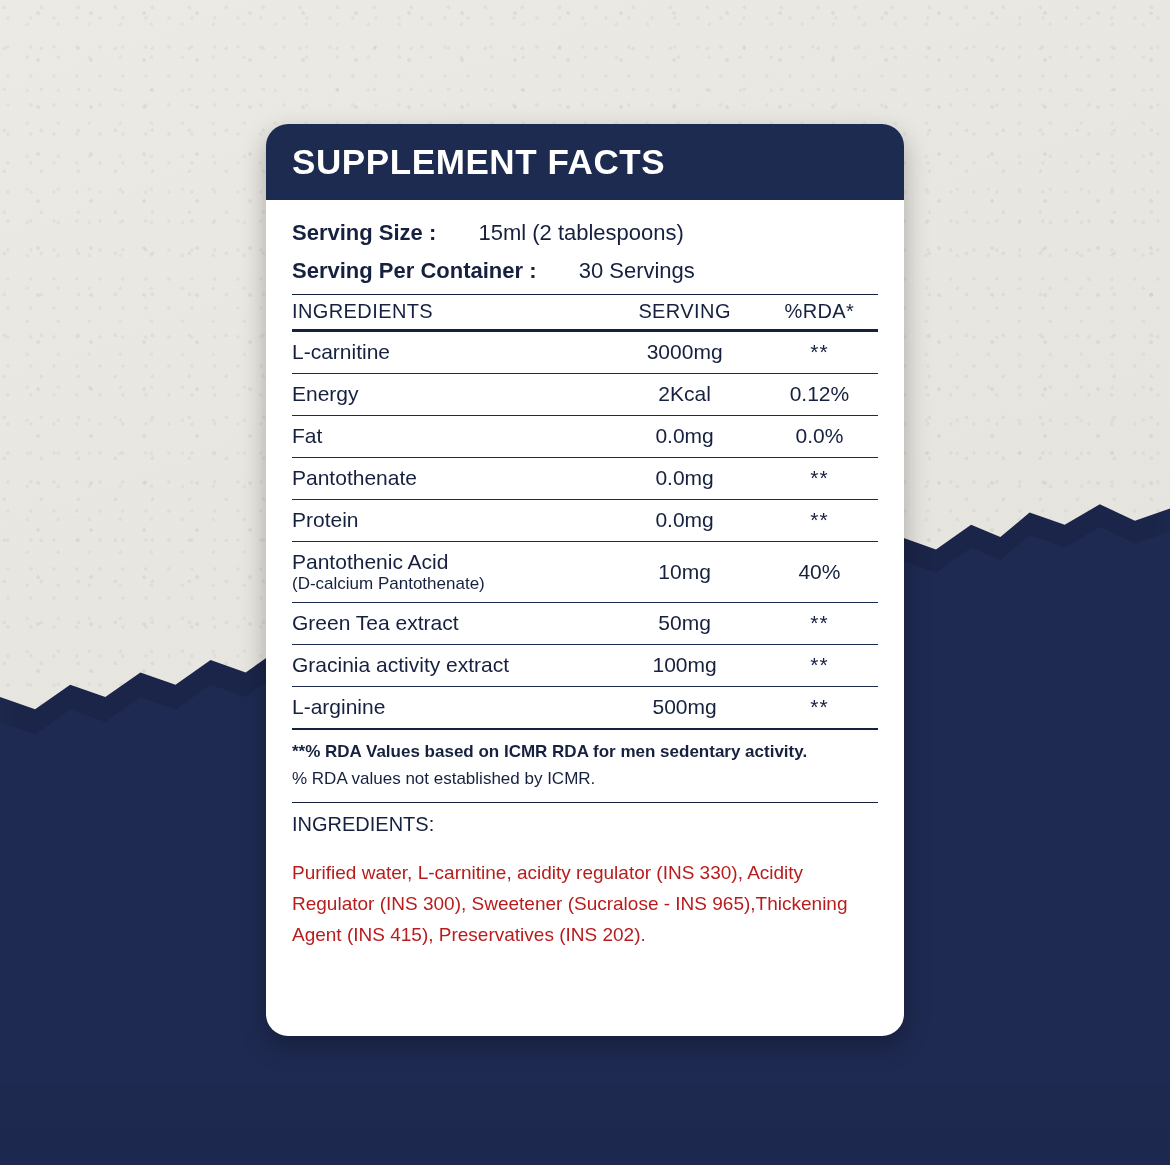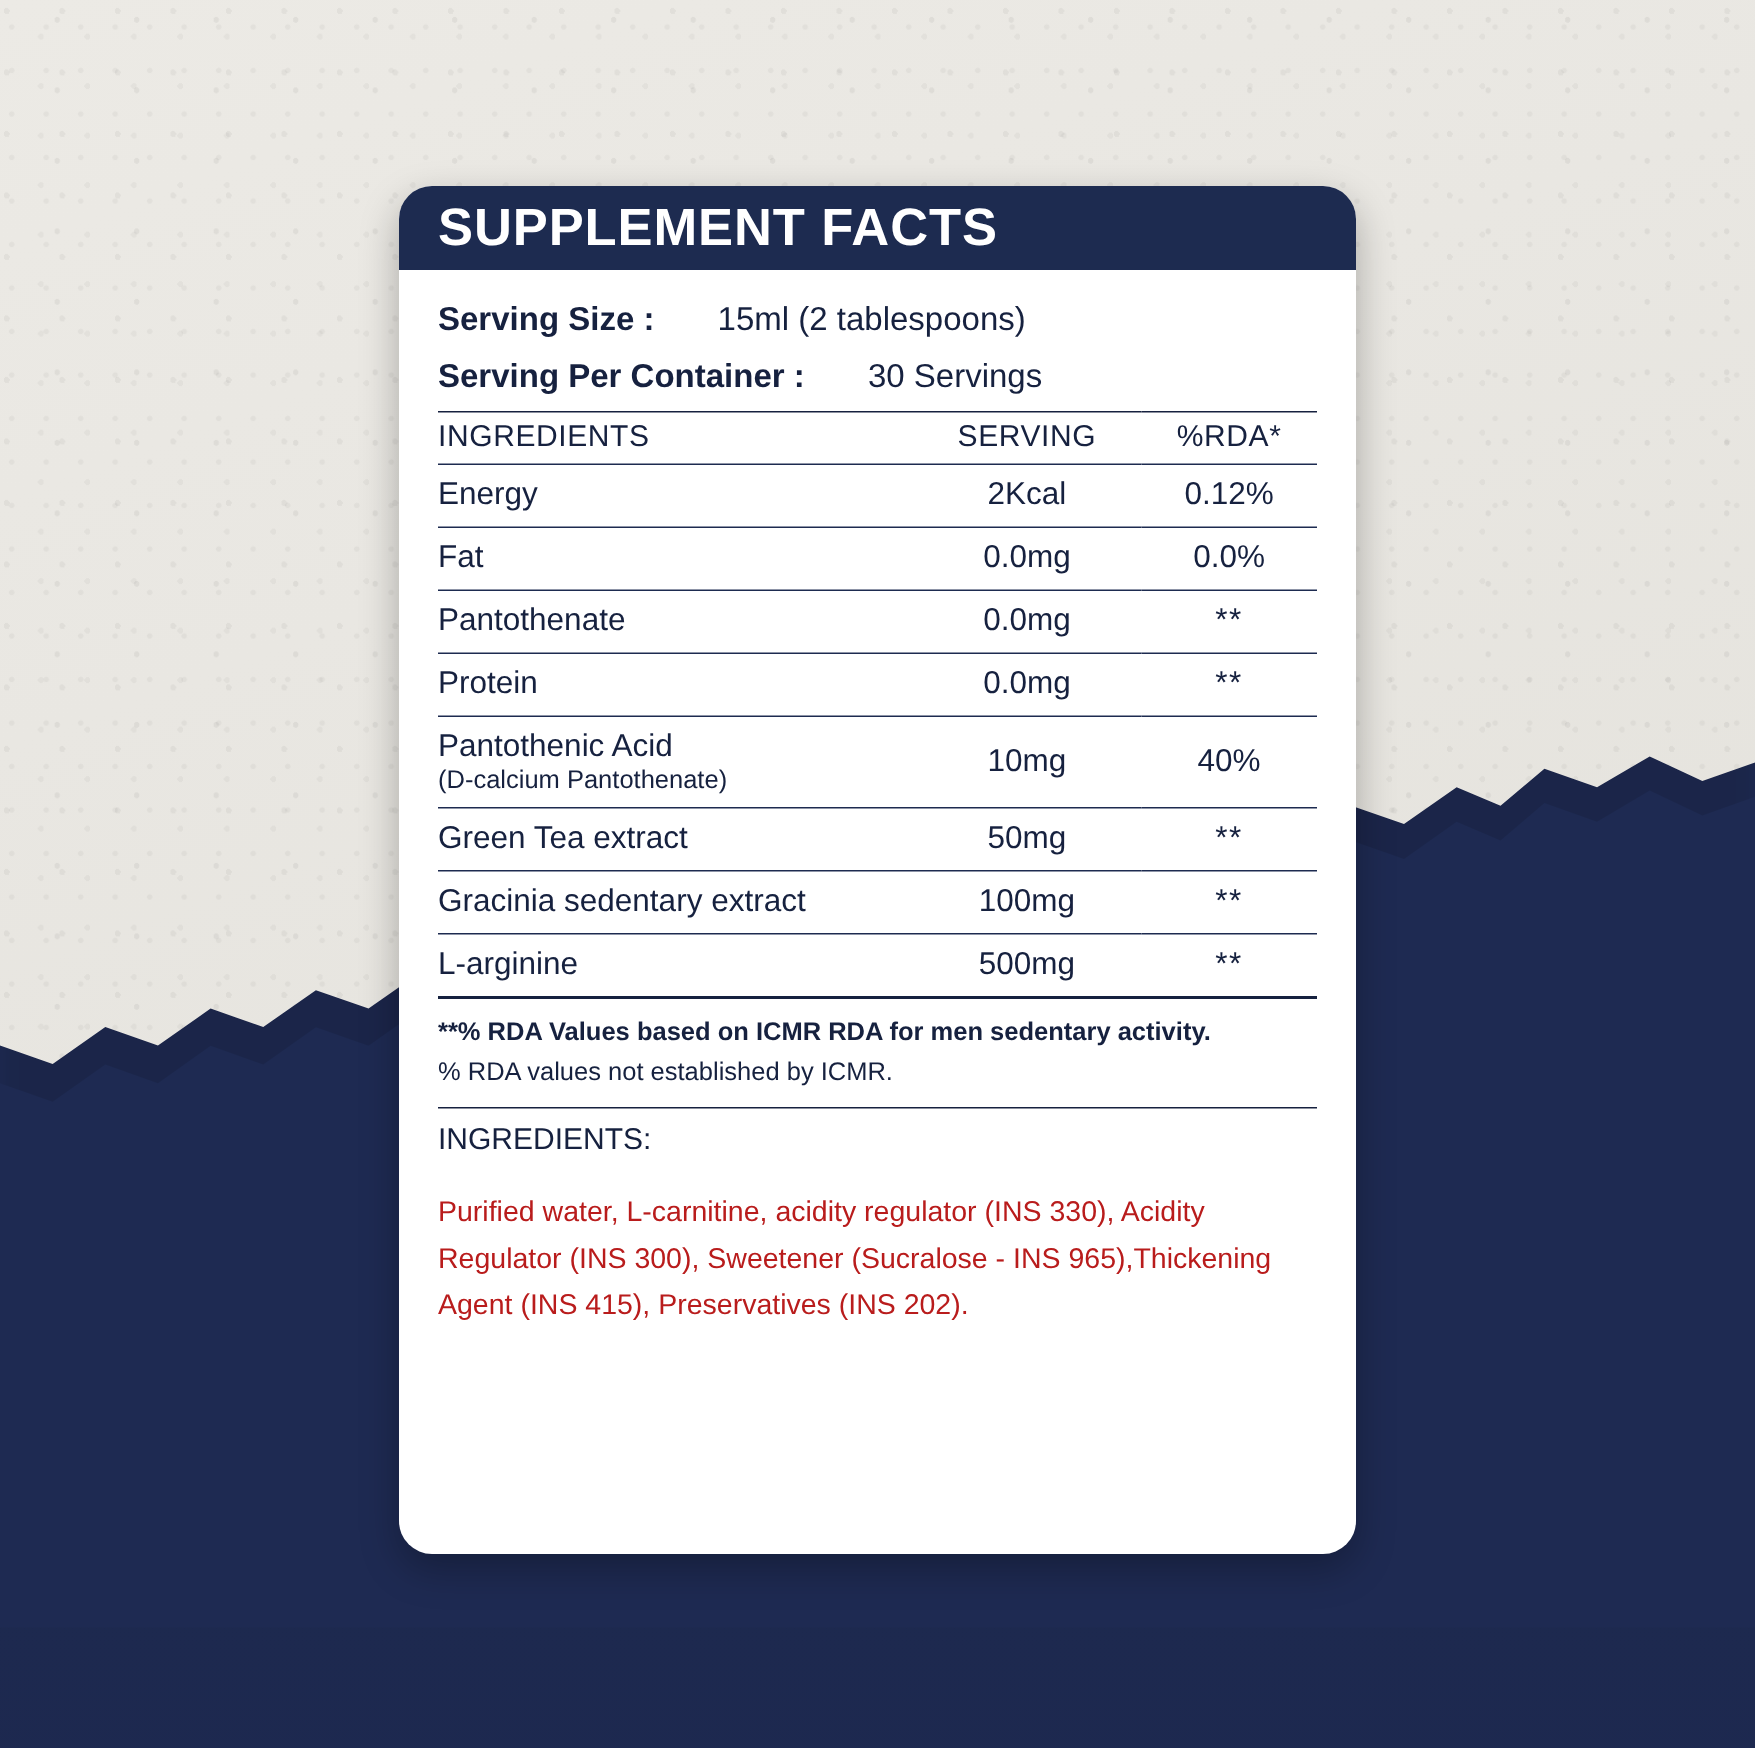--- a/index.html
+++ b/index.html
@@ -97,21 +97,21 @@
     width: 638px;
     height: 912px;
     background: #ffffff;
     border-radius: 22px;
     box-shadow: 0 10px 26px rgba(0,0,0,0.28);
     overflow: hidden;
     color: #16213f;
   }
   .card-header {
     background: #1d2b50;
-    height: 56px;
+    height: 76px;
     display: flex;
     align-items: center;
     padding: 0 0 0 26px;
     box-sizing: border-box;
   }
   .card-header h1 {
     margin: 0;
     color: #ffffff;
     font-size: 35px;
     font-weight: bold;
@@ -236,20 +236,25 @@
           <col class="c-rda">
       </colgroup>
       <thead>
         <tr class="rule-thin">
           <th class="h-name">INGREDIENTS</th>
           <th class="h-serv">SERVING</th>
           <th class="h-rda">%RDA*</th>
         </tr>
       </thead>
       <tbody>
+        <tr class="first-row">
+          <td class="t-name">L-carnitine</td>
+          <td class="t-serv">3000mg</td>
+          <td class="t-rda stars">**</td>
+        </tr>
         <tr>
           <td class="t-name">Energy</td>
           <td class="t-serv">2Kcal</td>
           <td class="t-rda">0.12%</td>
         </tr>
         <tr>
           <td class="t-name">Fat</td>
           <td class="t-serv">0.0mg</td>
           <td class="t-rda">0.0%</td>
         </tr>
@@ -270,21 +275,21 @@
           </td>
           <td class="t-serv">10mg</td>
           <td class="t-rda">40%</td>
         </tr>
         <tr>
           <td class="t-name">Green Tea extract</td>
           <td class="t-serv">50mg</td>
           <td class="t-rda stars">**</td>
         </tr>
         <tr>
-          <td class="t-name">Gracinia sedentary extract</td>
+          <td class="t-name">Gracinia activity extract</td>
           <td class="t-serv">100mg</td>
           <td class="t-rda stars">**</td>
         </tr>
         <tr>
           <td class="t-name">L-arginine</td>
           <td class="t-serv">500mg</td>
           <td class="t-rda stars">**</td>
         </tr>
       </tbody>
     </table>

